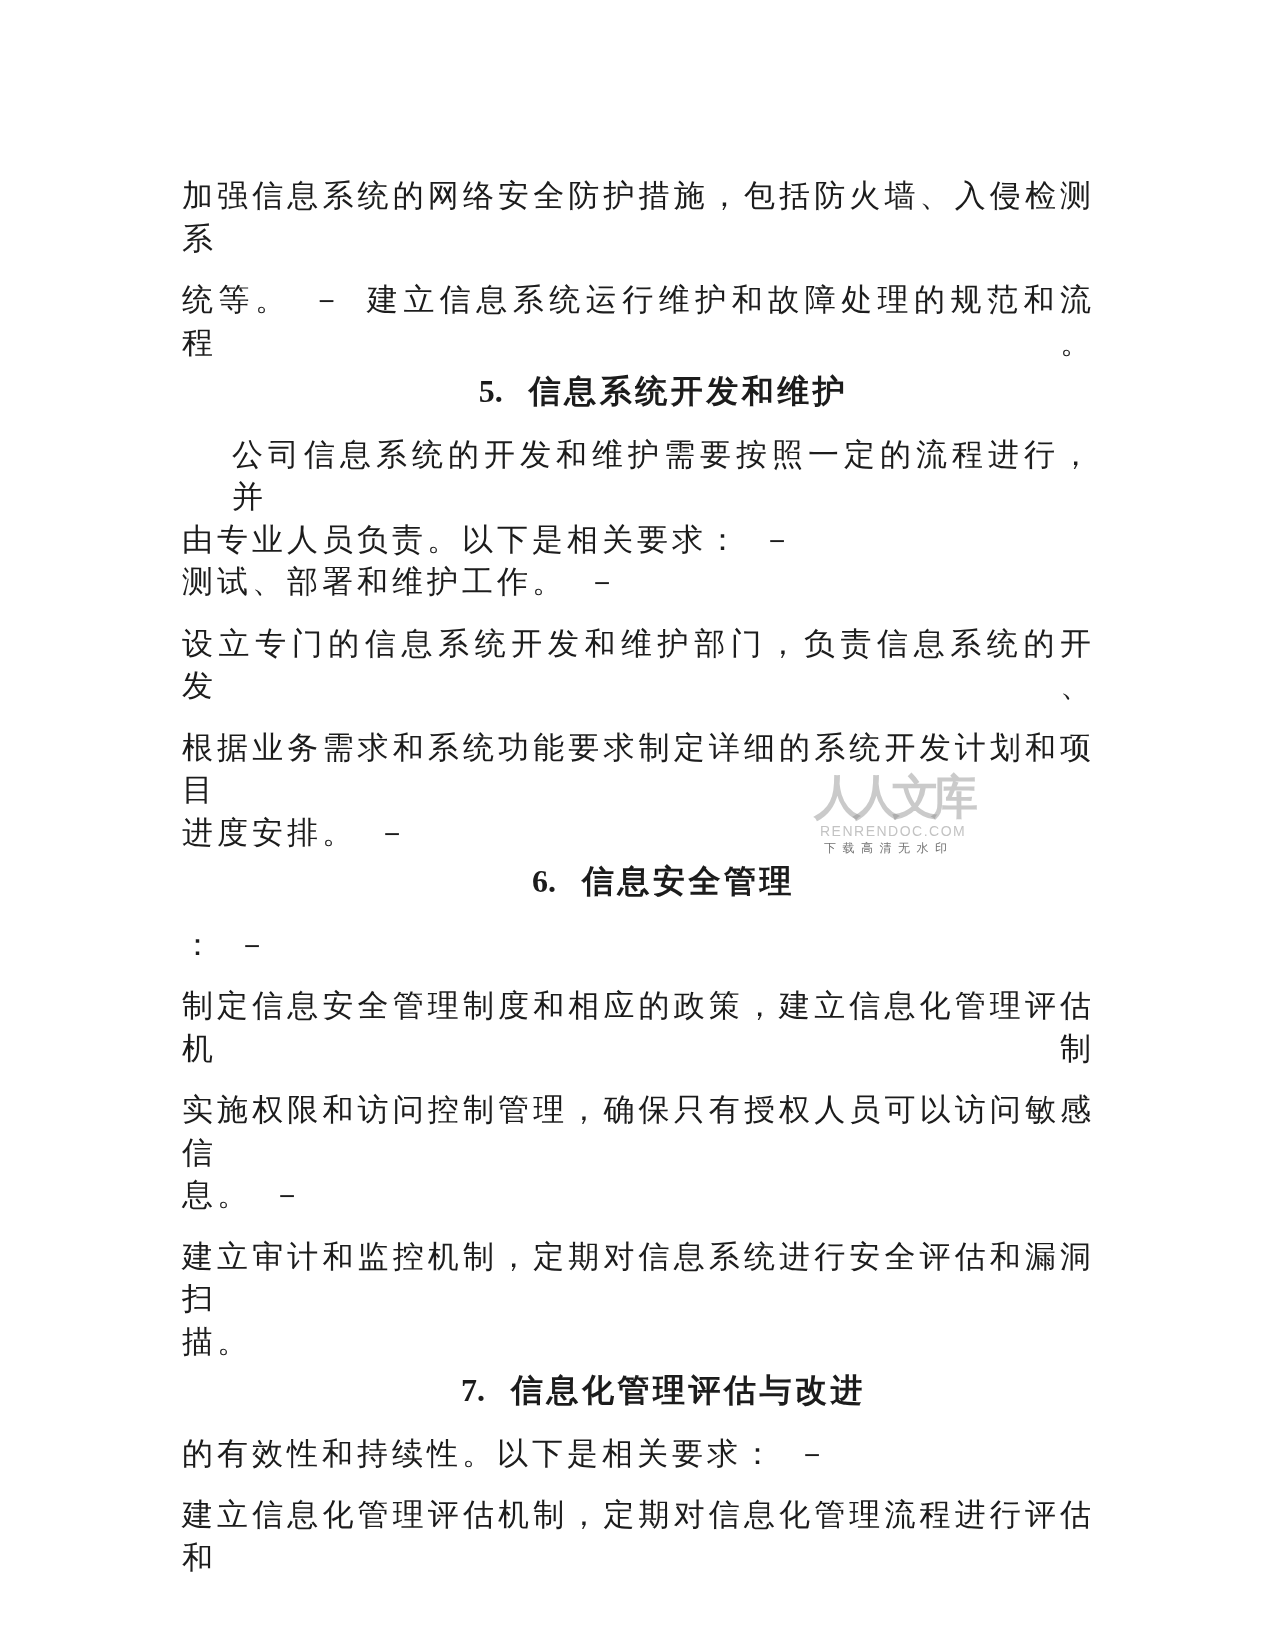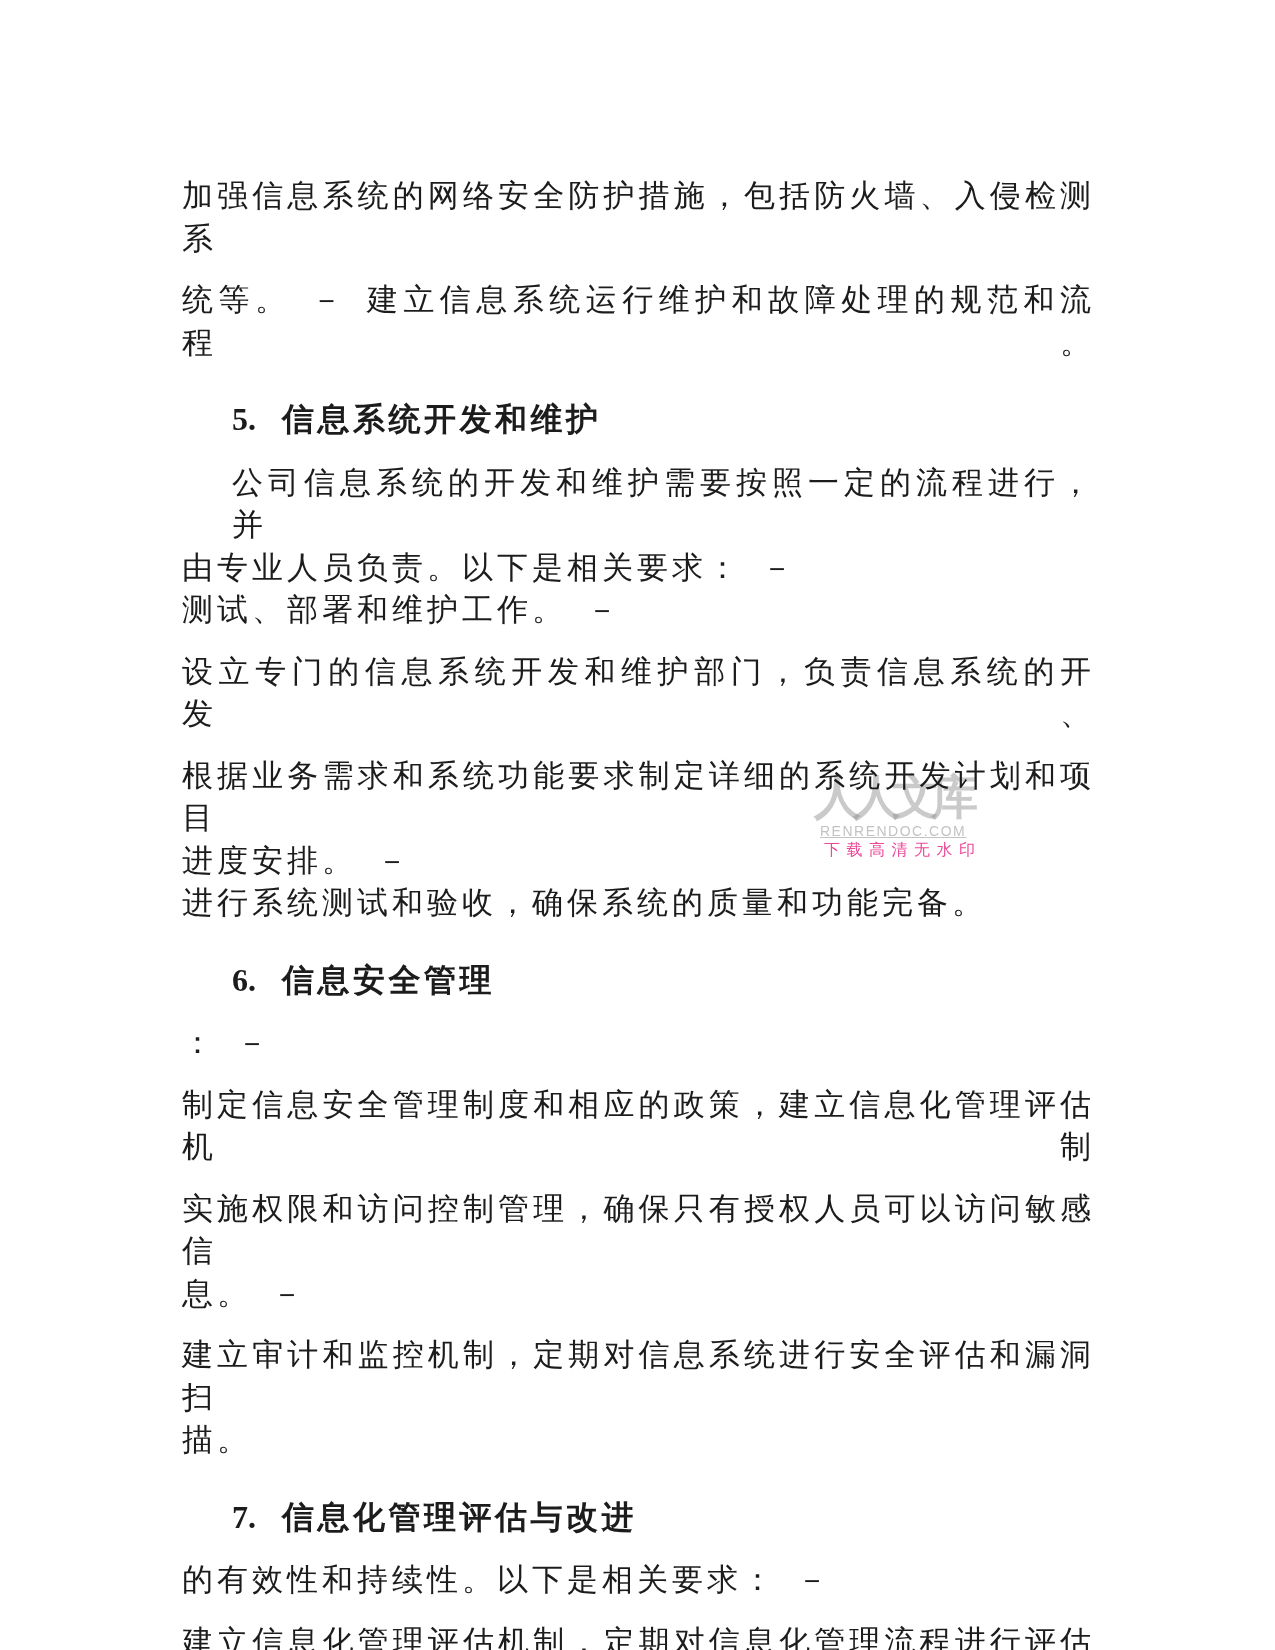--- a/index.html
+++ b/index.html
@@ -31,28 +31,27 @@
   .wm-domain {
     position: absolute;
     left: 820px;
     top: 823px;
     font-size: 14px;
     color: #c3c3c3;
     letter-spacing: 1.5px;
     font-family: "Liberation Sans", "DejaVu Sans", sans-serif;
     z-index: 1;
     white-space: nowrap;
-    text-decoration: underline;
   }
   .wm-tagline {
     position: absolute;
     left: 824px;
     top: 840px;
-    font-size: 16px;
-    color: #ec4899;
+    font-size: 12px;
+    color: #737373;
     letter-spacing: 6.5px;
     z-index: 1;
     white-space: nowrap;
   }
   
   .content {
     position: absolute;
     left: 182px;
     top: 156px;
     width: 913px;
@@ -69,23 +68,24 @@
     text-align-last: justify;
     margin-top: 19px;
   }
   .line.indent {
     padding-left: 50px;
   }
   .heading {
     font-weight: bold;
     font-size: 32px;
     letter-spacing: 3.5px;
-    margin: 34px 0 21px 0;
+    margin: 6px 0 21px 0;
     padding-left: 50px;
     white-space: nowrap;
+    text-align: center;
   }
   .heading .num {
     letter-spacing: 0;
     margin-right: 26px;
   }
 </style>
 </head>
 <body>
 
 <div class="page">
@@ -95,21 +95,20 @@
   <div class="content">
       <div class="line fill">加强信息系统的网络安全防护措施，包括防火墙、入侵检测系</div>
       <div class="line fill">统等。 － 建立信息系统运行维护和故障处理的规范和流程。</div>
       <div class="heading"><span class="num">5.</span><span class="htitle">信息系统开发和维护</span></div>
       <div class="line fill indent">公司信息系统的开发和维护需要按照一定的流程进行，并</div>
       <div class="line">由专业人员负责。以下是相关要求： －</div>
       <div class="line">测试、部署和维护工作。 －</div>
       <div class="line fill">设立专门的信息系统开发和维护部门，负责信息系统的开发、</div>
       <div class="line fill">根据业务需求和系统功能要求制定详细的系统开发计划和项目</div>
       <div class="line">进度安排。 －</div>
-      <div class="line">进行系统测试和验收，确保系统的质量和功能完备。</div>
       <div class="heading"><span class="num">6.</span><span class="htitle">信息安全管理</span></div>
       <div class="line">： －</div>
       <div class="line fill">制定信息安全管理制度和相应的政策，建立信息化管理评估机制</div>
       <div class="line fill">实施权限和访问控制管理，确保只有授权人员可以访问敏感信</div>
       <div class="line">息。 －</div>
       <div class="line fill">建立审计和监控机制，定期对信息系统进行安全评估和漏洞扫</div>
       <div class="line">描。</div>
       <div class="heading"><span class="num">7.</span><span class="htitle">信息化管理评估与改进</span></div>
       <div class="line">的有效性和持续性。以下是相关要求： －</div>
       <div class="line fill">建立信息化管理评估机制，定期对信息化管理流程进行评估和</div>

